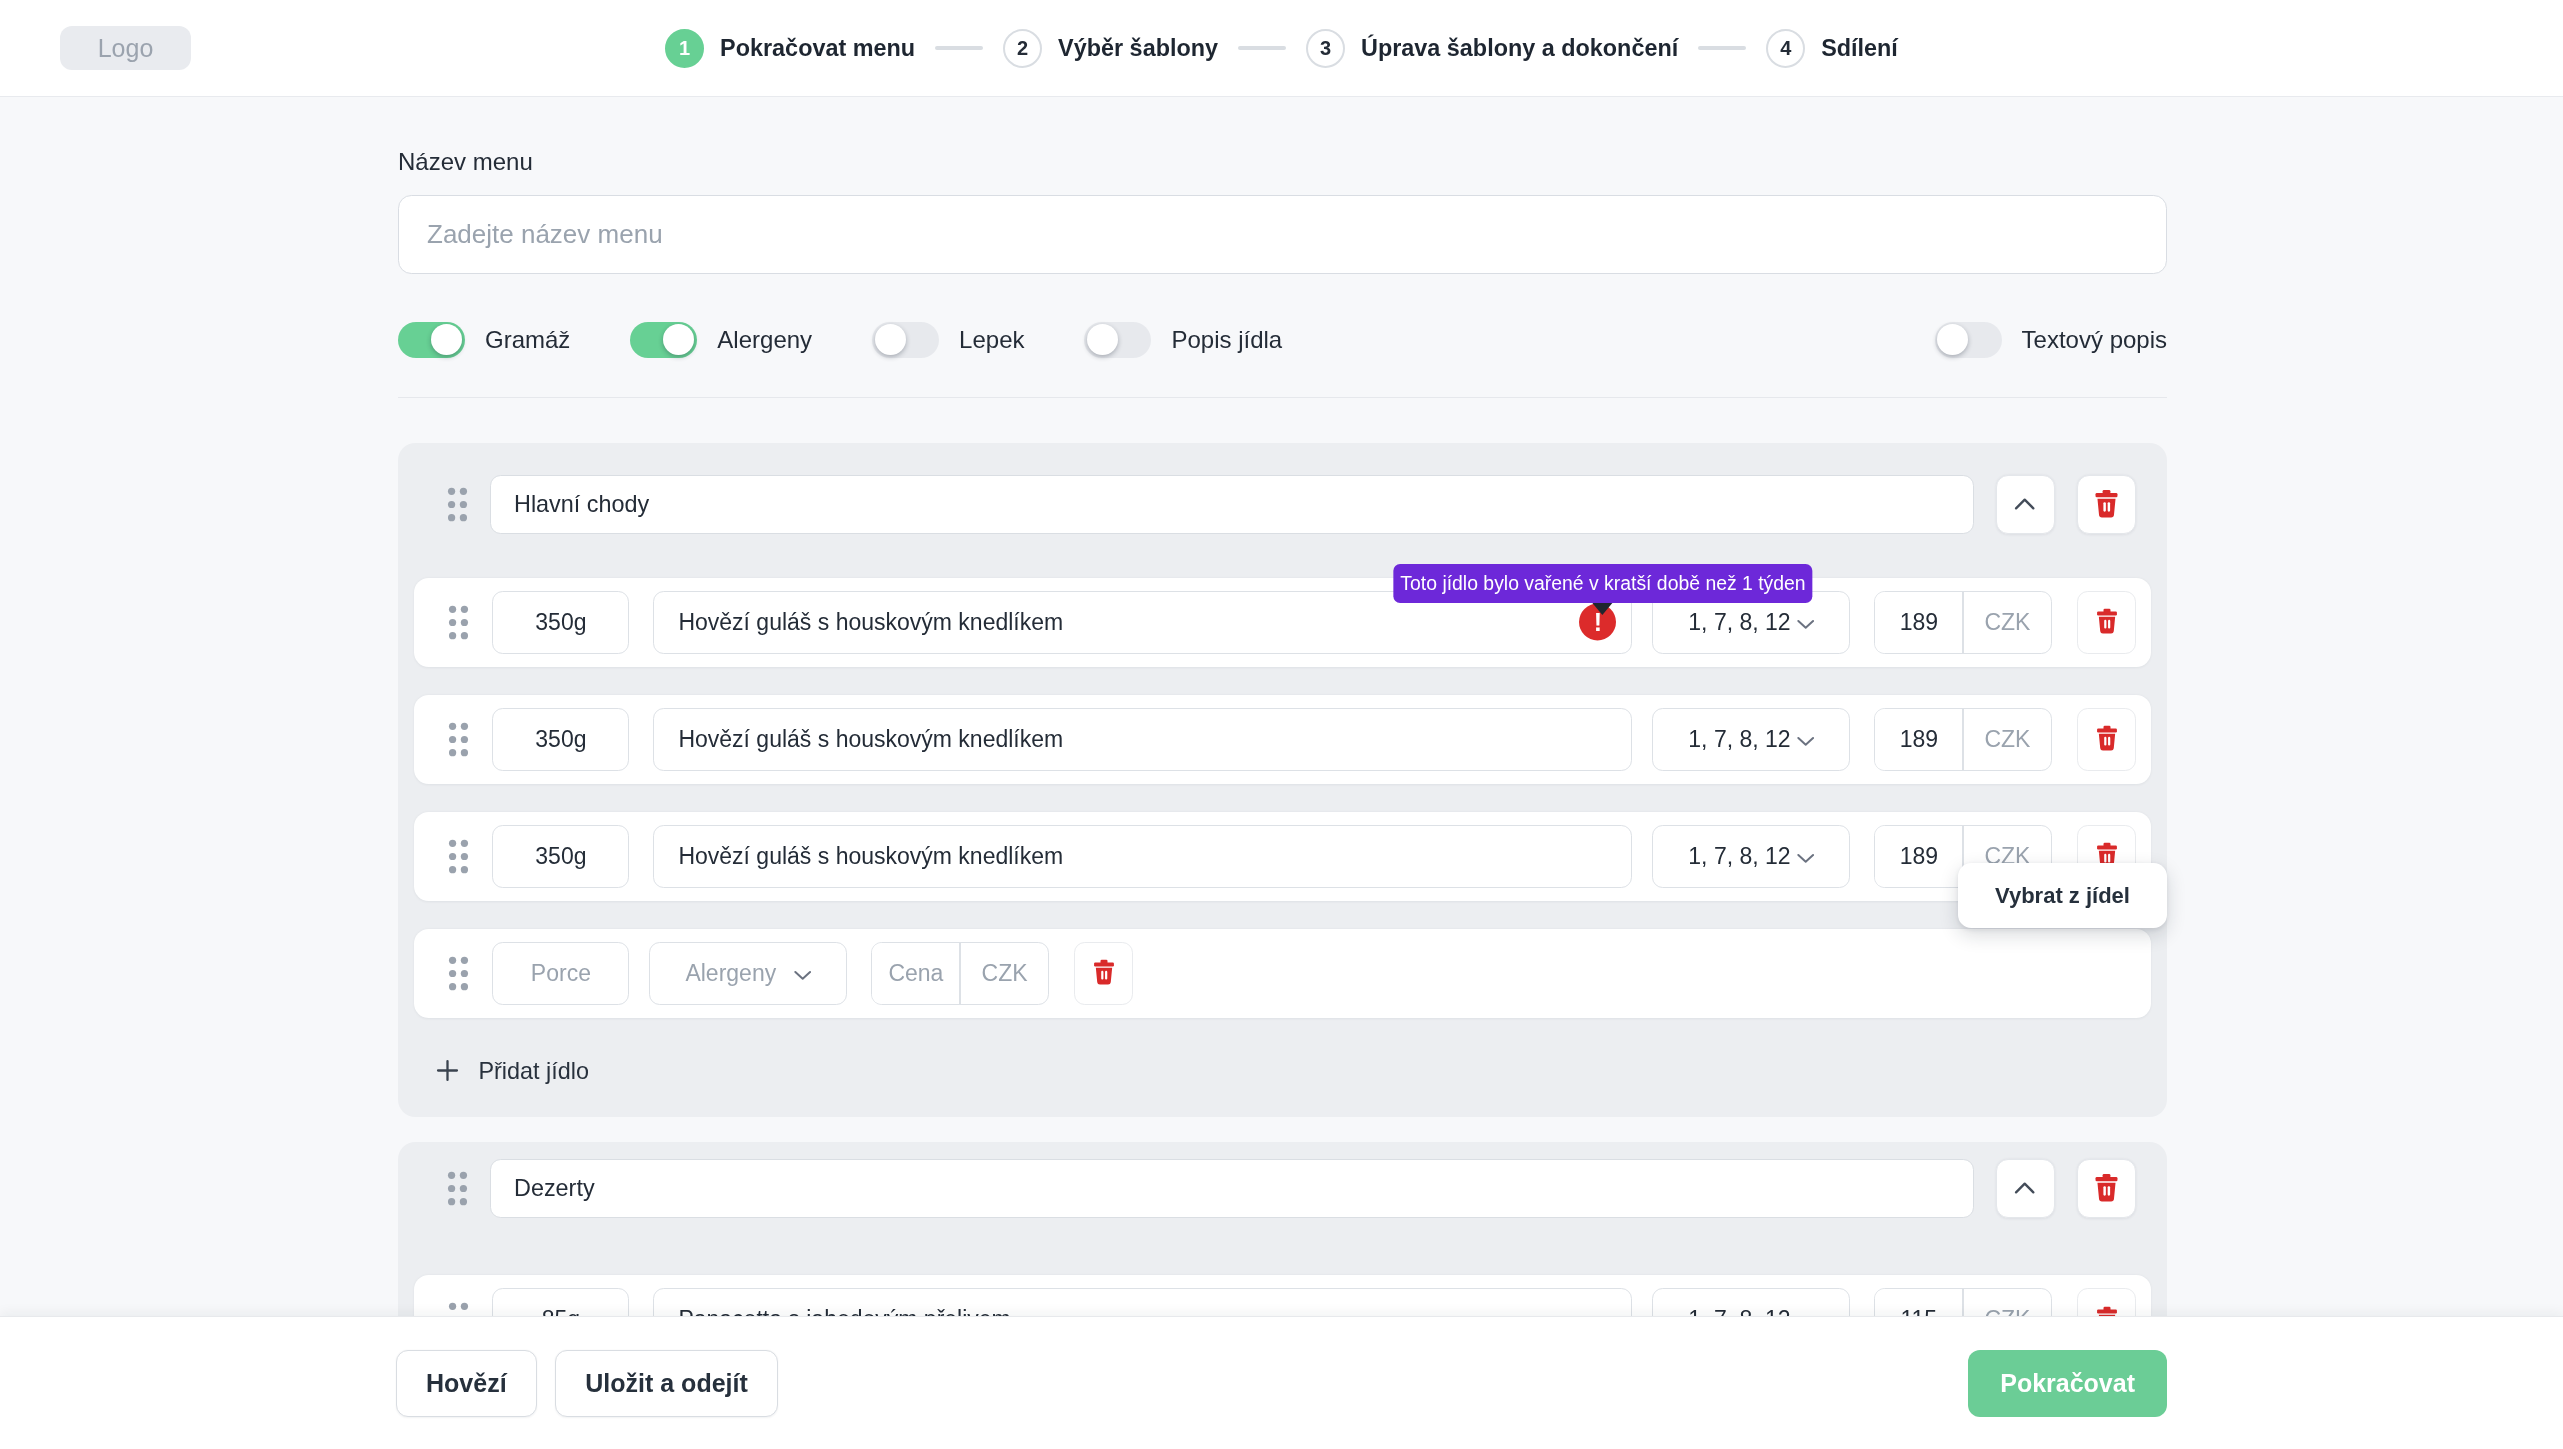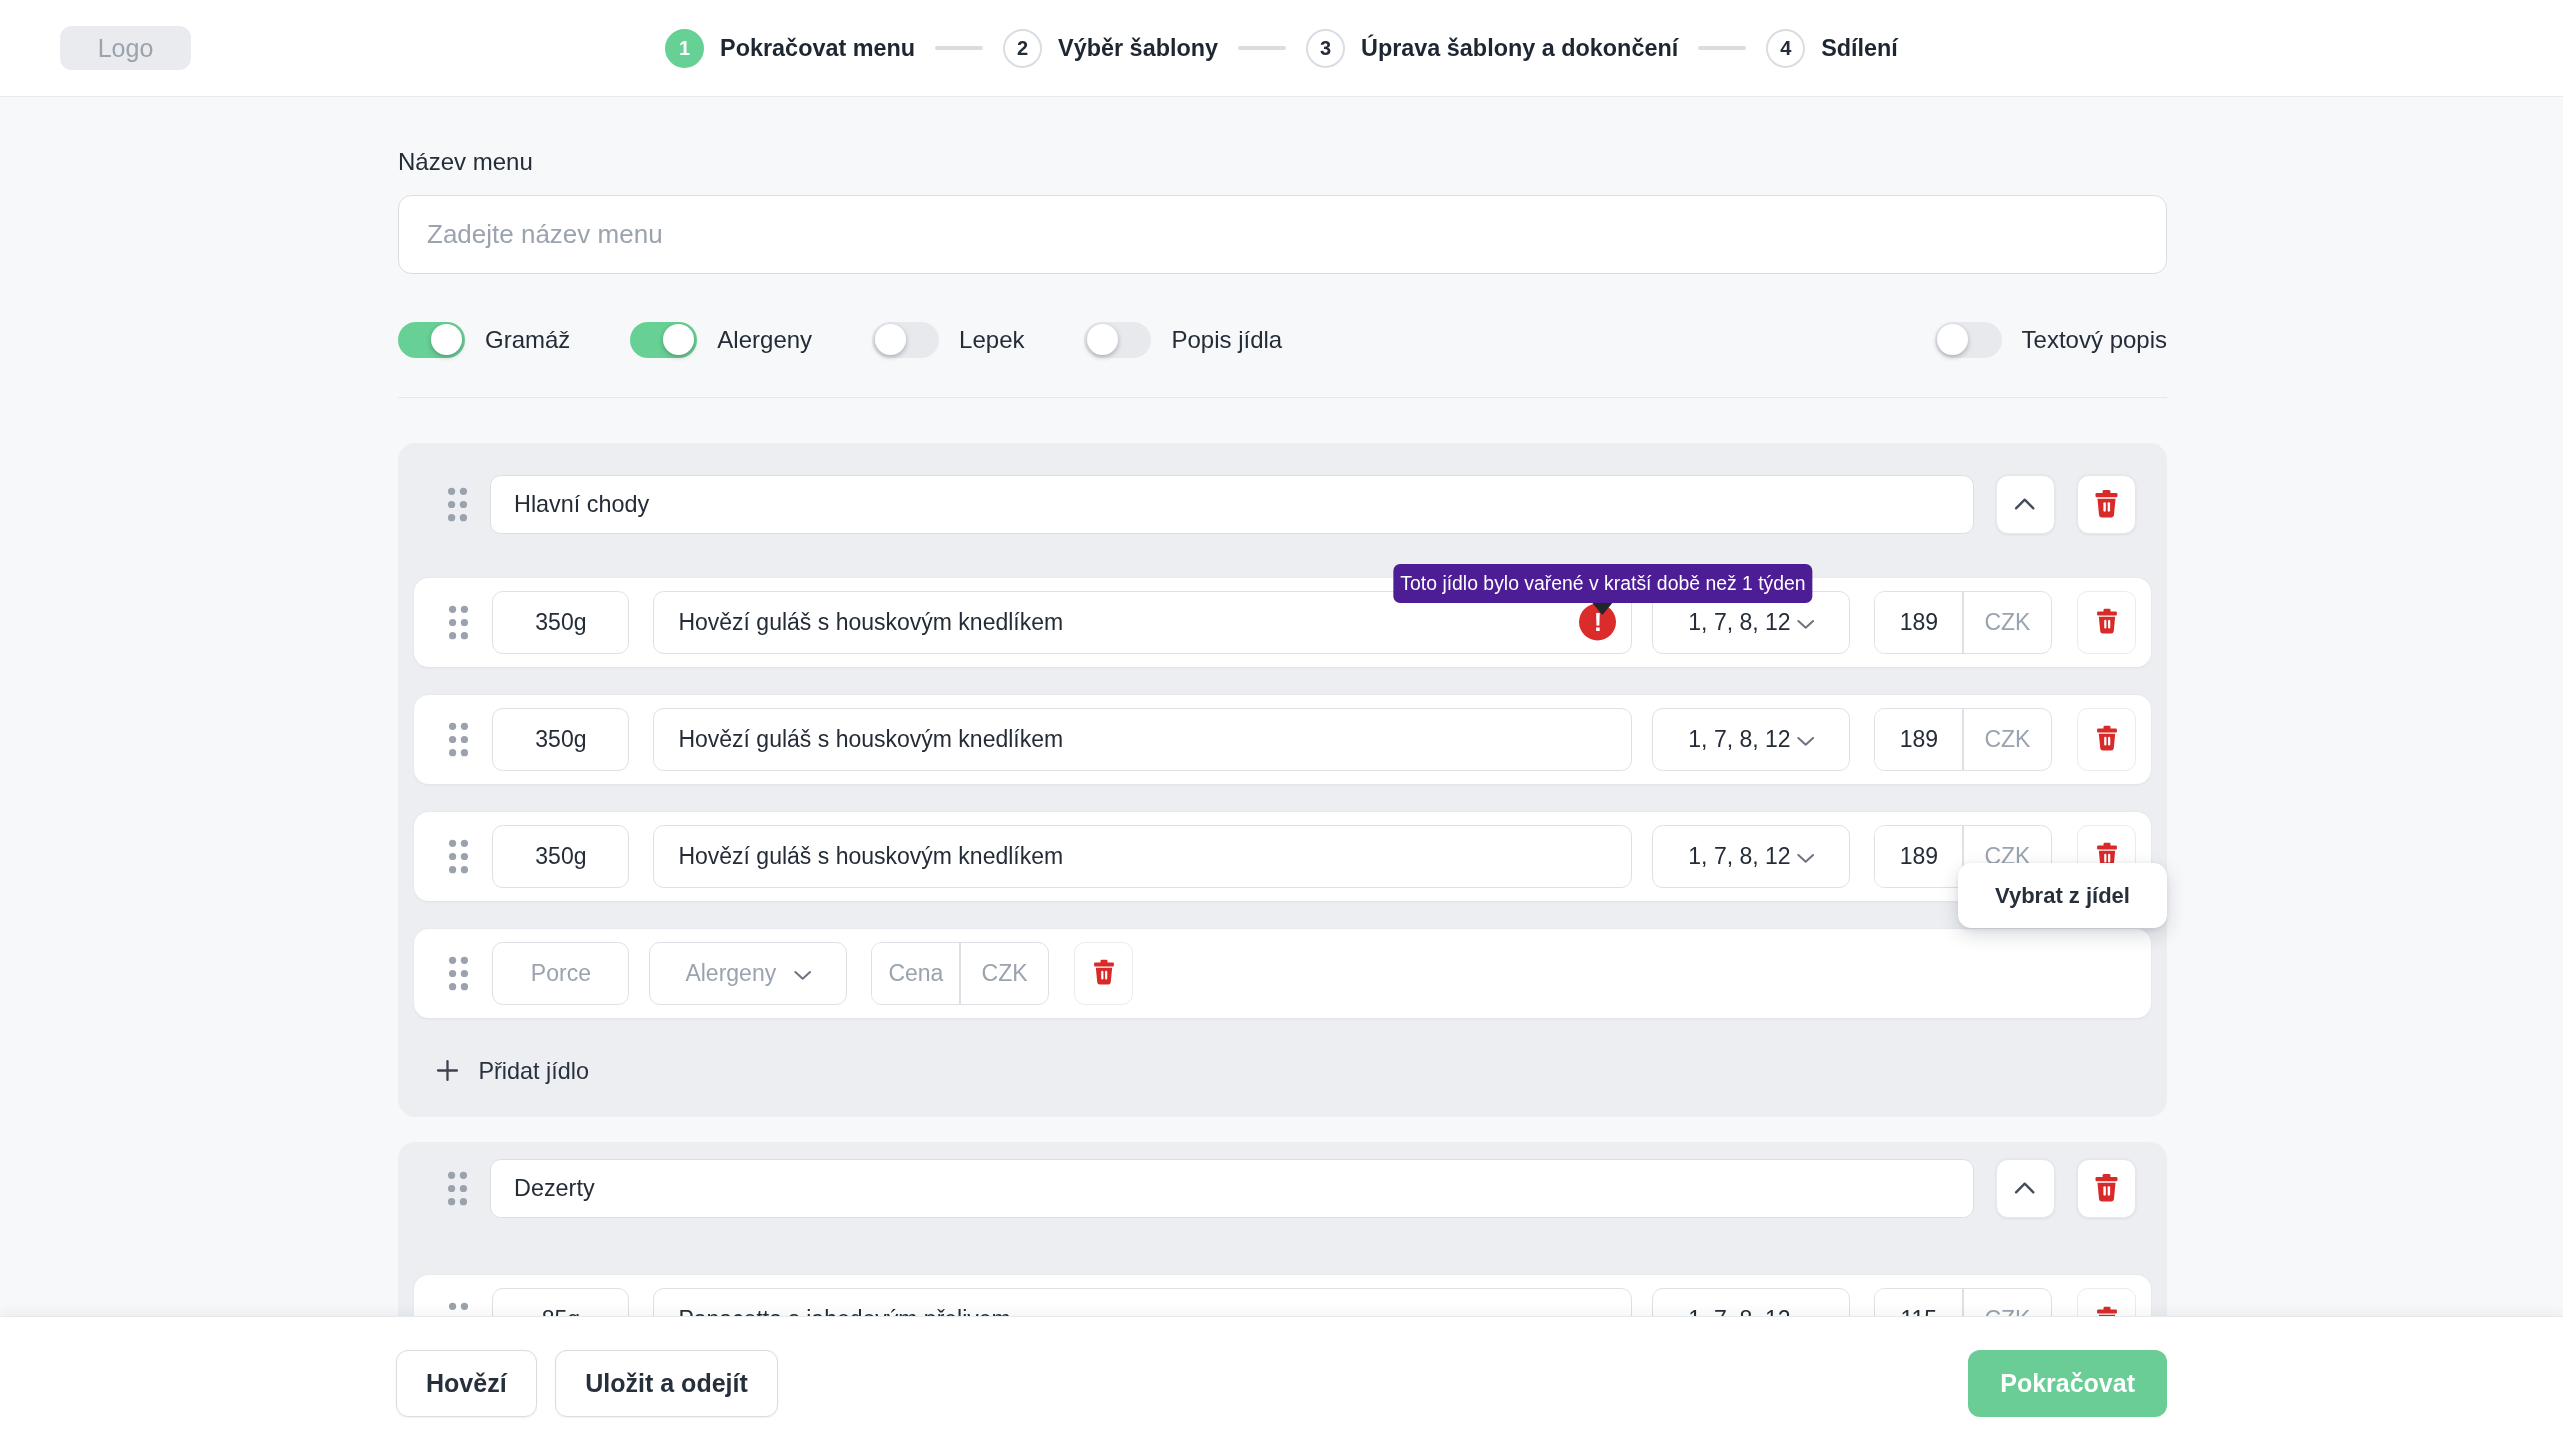--- a/index.html
+++ b/index.html
@@ -80,21 +80,21 @@
                  color:#242c37; outline:none; }
   .price-divider { width:1.3px; background:#dde1e6; }
   .currency { flex:1; display:flex; align-items:center; justify-content:center;
               color:#9aa3ae; font-size:23px; }
   .row-delete { flex:none; width:59px; height:63px; margin-left:25px; background:#fff;
                 border:0.7px solid #e9ebee; border-radius:10.7px; display:flex; align-items:center;
                 justify-content:center; cursor:pointer; }
 
   
   .tooltip { position:absolute; top:-14px; left:1189px; transform:translateX(-50%);
-             height:39px; line-height:39px; padding:0 7px; background:#4c1d95; color:#fff;
+             height:39px; line-height:39px; padding:0 7px; background:#6d28d9; color:#fff;
              font-size:19.4px; border-radius:6.7px; white-space:nowrap; z-index:6; }
   .tooltip::after { content:""; position:absolute; top:100%; left:50%; margin-left:-10.7px;
                     border:10.7px solid transparent; border-top:12px solid #20262e; border-bottom:0; }
 
   .add-dish { margin-top:39px; margin-left:20px; display:flex; align-items:center; gap:17.4px;
               width:max-content; cursor:pointer; }
   .add-dish-label { font-size:23.4px; font-weight:500; color:#28313d; }
 
   
   .popover-button { position:absolute; left:1958px; top:863px; width:209px; height:65px;

